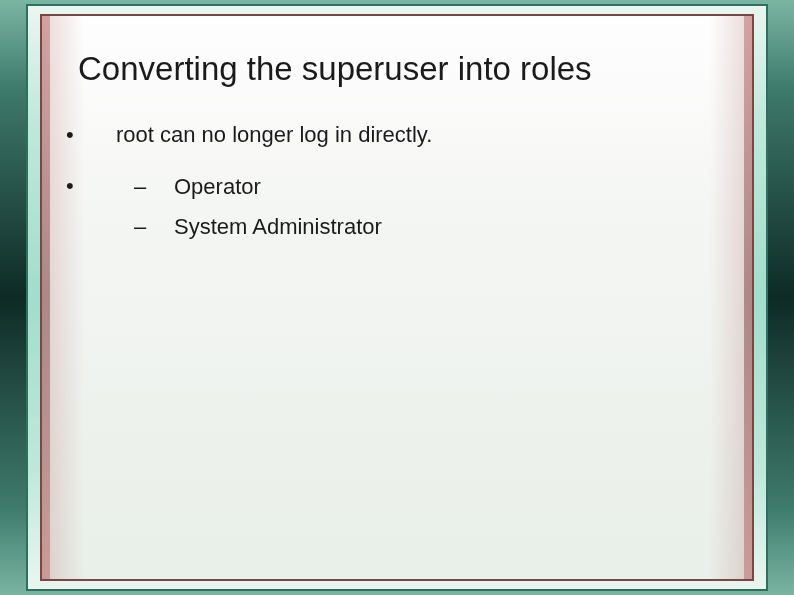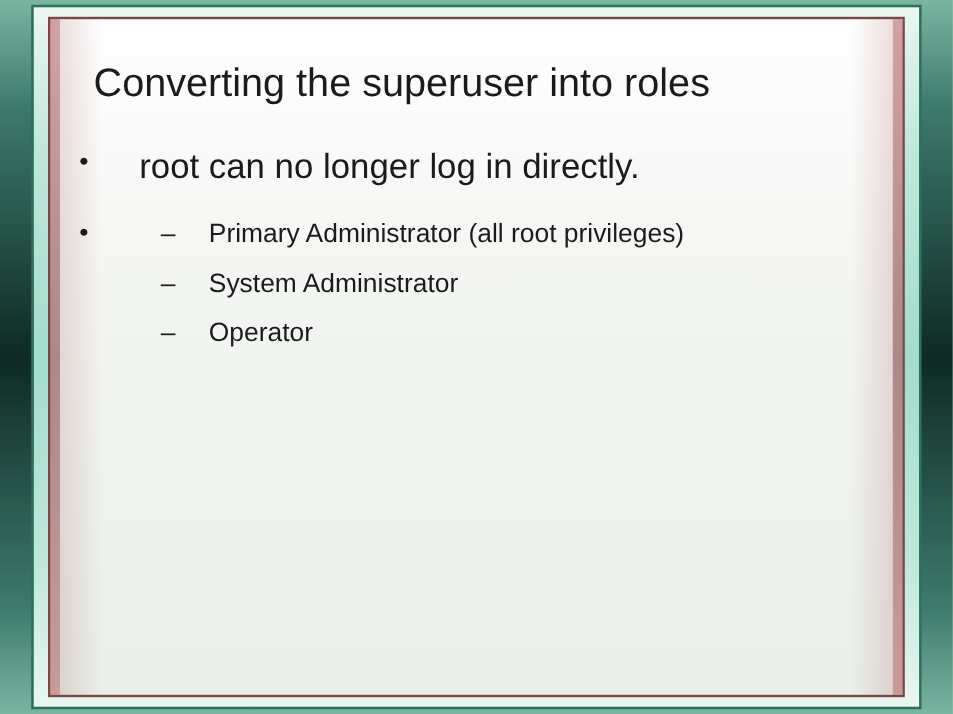--- a/index.html
+++ b/index.html
@@ -80,21 +80,21 @@
 
   ul.bullets {
     list-style: none;
     margin: 0;
     padding: 0;
   }
   ul.bullets > li {
     position: relative;
     padding: 0 20px 0 58px;
     margin-bottom: 24px;
-    font-size: 29px;
+    font-size: 22px;
     line-height: 1.22;
   }
   ul.bullets > li::before {
     content: "•";
     position: absolute;
     left: 8px;
     top: 0;
     font-size: 22px;
   }
 
@@ -133,25 +133,22 @@
   <div class="content">
     <h1 class="title">Converting the superuser into roles</h1>
 
     <ul class="bullets">
       <li>
         <span>root can no longer log in directly.</span>
       </li>
       <li class="large">
         <ul class="sub">
           <li>
-            <span>Primary Administrator (all root privileges)</span>
+            <span>Operator</span>
           </li>
           <li>
             <span>System Administrator</span>
-          </li>
-          <li>
-            <span>Operator</span>
           </li>
         </ul>
       </li>
     </ul>
   </div>
 </div>
 
 </body></html>

